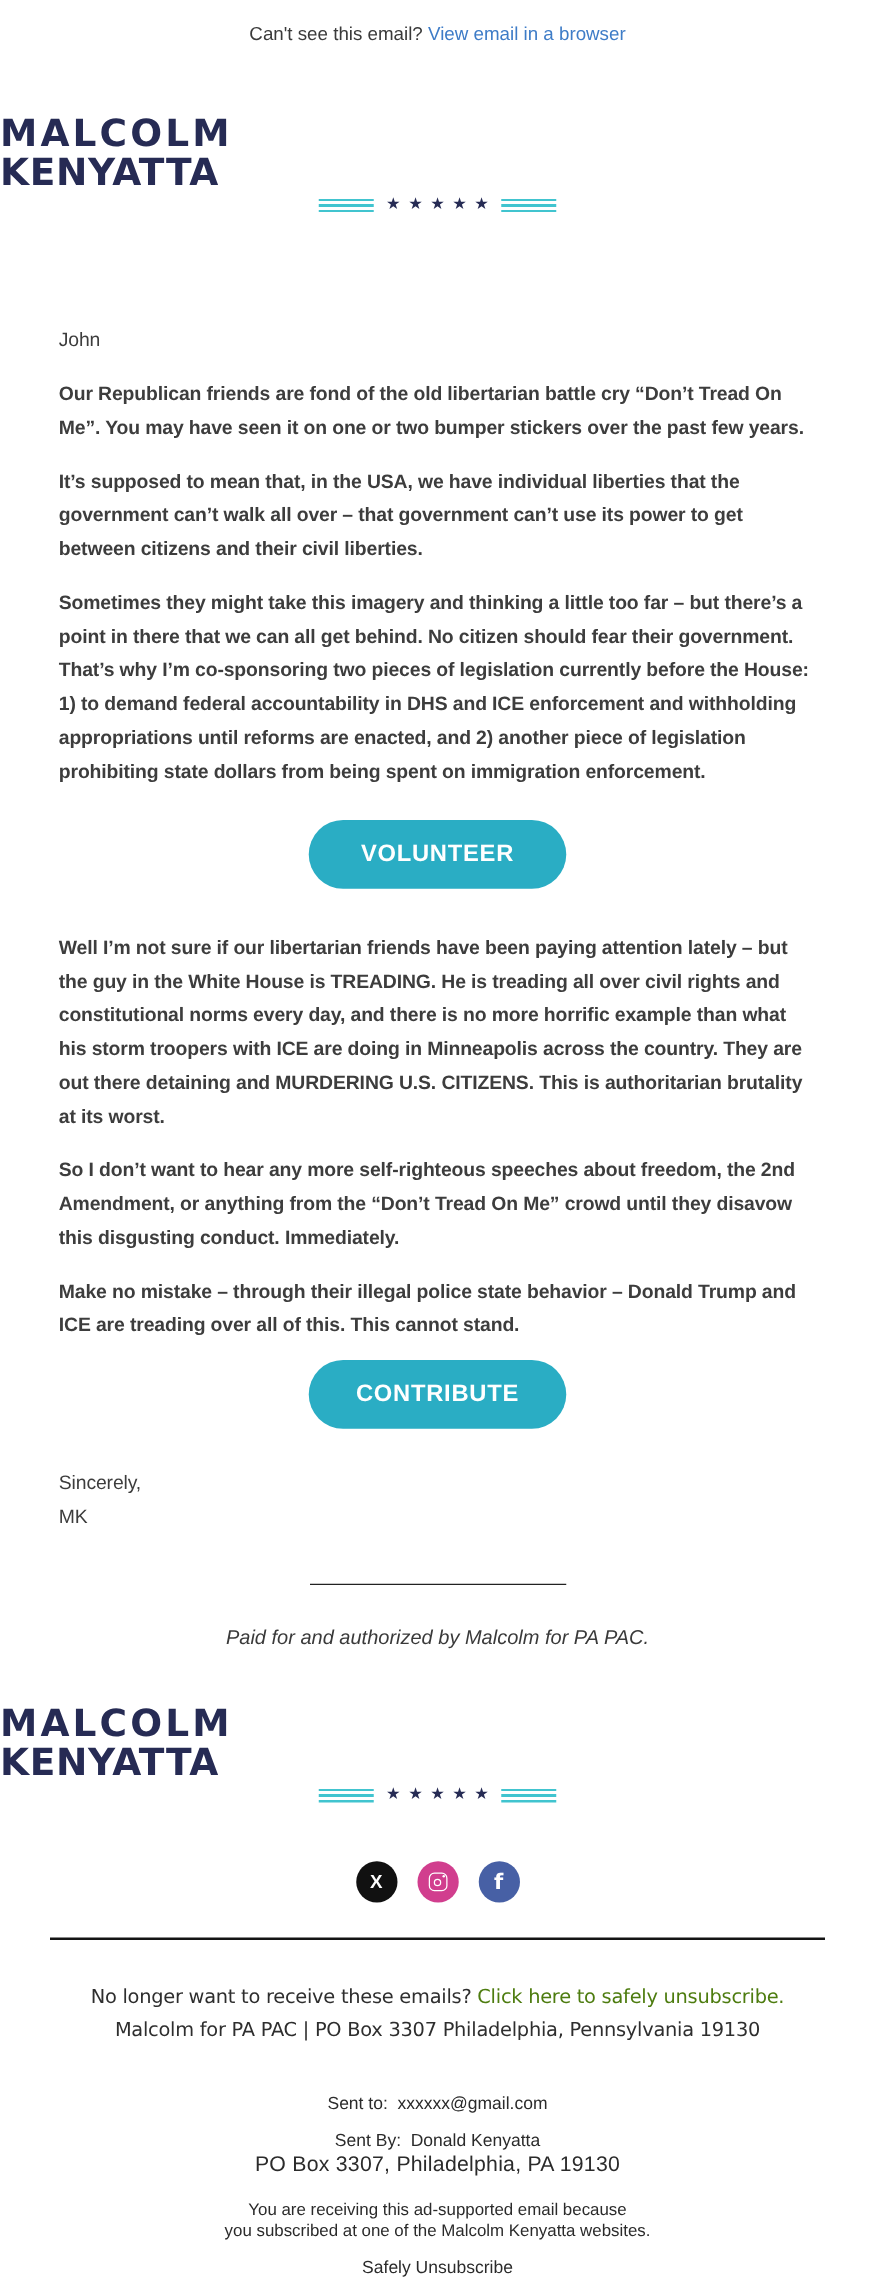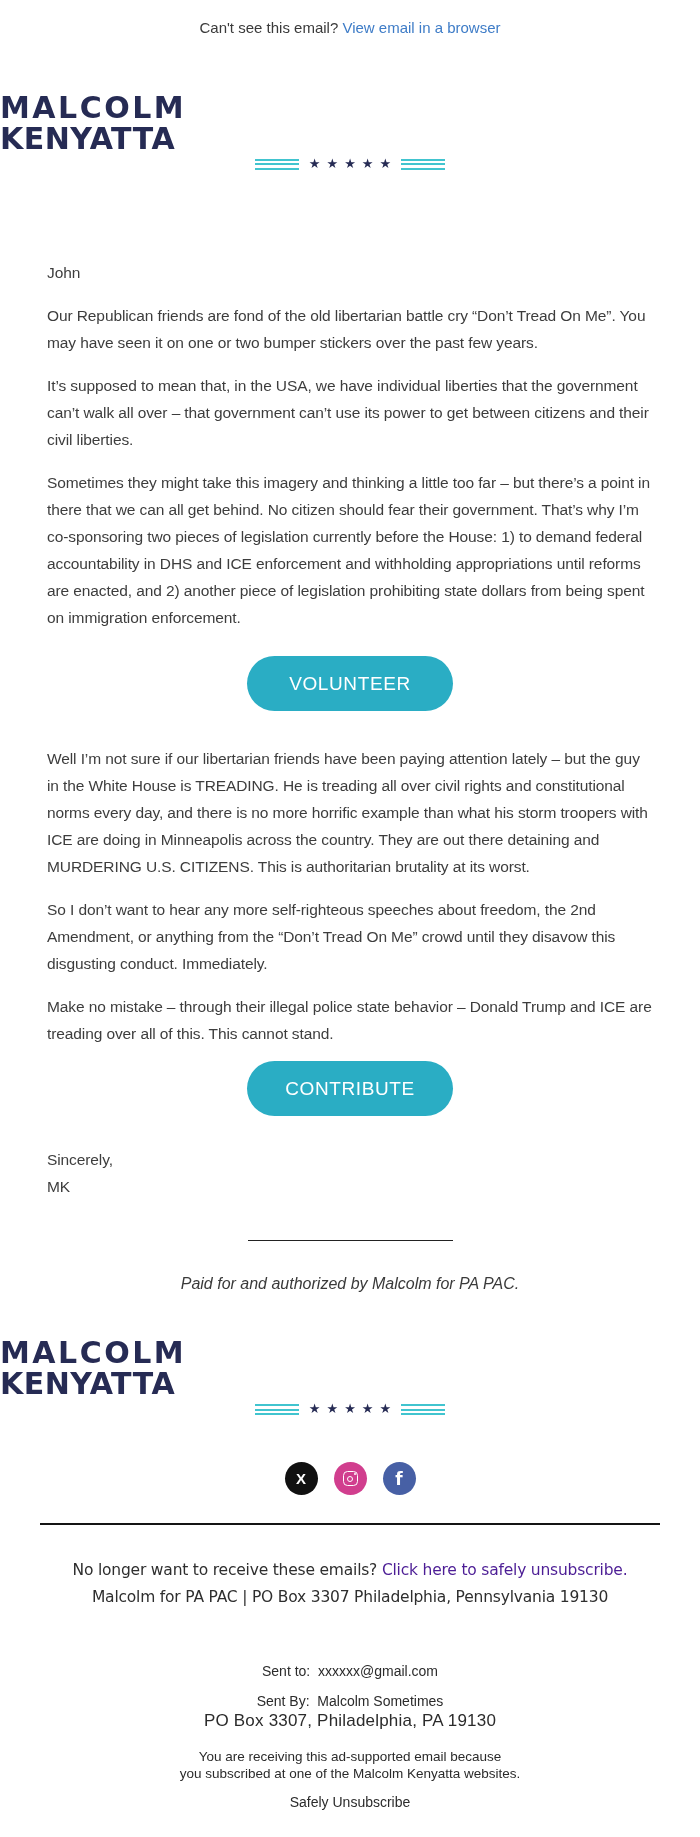--- a/index.html
+++ b/index.html
@@ -23,30 +23,30 @@
   .logo .bottom { display:flex; align-items:center; justify-content:center; margin-top:3px; height:14px; }
   .stripes {
     width:44px; height:11px; display:inline-block;
     background:repeating-linear-gradient(to bottom,#41c4cf 0 2px,transparent 2px 4.5px);
   }
   .stars { font-size:13px; letter-spacing:6px; color:#262b54; padding:0 4px 0 10px; line-height:14px; }
 
   
   .letter { padding:0 47px; font-size:15.5px; line-height:27px; letter-spacing:-0.1px; }
   .salutation { margin-top:88px; }
-  .letter p { margin-top:16px; }
+  .letter p { margin-top:16px;font-weight:bold; }
   .p4 { margin-top:34px !important; }
 
   .btn-wrap { text-align:center; }
   .btn-wrap.volunteer { margin-top:25px; }
   .btn-wrap.contribute { margin-top:14px; }
   .btn {
     display:flex; align-items:center; justify-content:center;
     width:206px; height:55px; margin:0 auto; border-radius:28px;
-    background:#2aadc4; color:#ffffff; font-weight:normal; font-size:19px;
+    background:#2aadc4; color:#ffffff; font-weight:bold; font-size:19px;
     letter-spacing:0.6px; text-decoration:none; cursor:pointer;
     font-family:"Liberation Sans", sans-serif;
   }
 
   .closing { margin-top:30px; }
   .closing div { line-height:27px; }
 
   .sig-divider { width:205px; margin:40px auto 0 auto; border-top:1px solid #222; }
 
   .paidfor { margin-top:34px; text-align:center; font-style:italic; font-size:16px; color:#3a3a3a; }
@@ -62,24 +62,24 @@
   .sc.fb { background:#4760a5; font-weight:bold; font-size:17px; font-family:"DejaVu Sans", sans-serif; }
   .ig-box { width:15px; height:15px; border:1.6px solid #fff; border-radius:4.5px; position:relative; display:block; }
   .ig-lens { position:absolute; left:50%; top:50%; width:6px; height:6px; border:1.6px solid #fff; border-radius:50%; transform:translate(-50%,-50%); }
   .ig-dot { position:absolute; right:1px; top:1px; width:2px; height:2px; background:#fff; border-radius:50%; }
 
   .rule { margin:28px 40px 0 40px; border-top:2px solid #141414; }
 
   
   .footer { margin-top:32px; text-align:center; font-family:"DejaVu Sans", sans-serif;
     font-size:15.5px; line-height:27px; color:#2e2e2e; letter-spacing:-0.2px; }
-  .footer a { color:#4c1d95; text-decoration:none; cursor:pointer; }
+  .footer a { color:#4d7c0f; text-decoration:none; cursor:pointer; }
 
   .delivery { text-align:center; color:#2b2b2b; font-family:"Liberation Sans", sans-serif; }
-  .sent-to { margin-top:52px; font-size:14px; }
+  .sent-to { margin-top:36px; font-size:14px; }
   .sent-by { margin-top:13px; font-size:14px; line-height:18px; }
   .sender-address { font-size:17px; line-height:22px; letter-spacing:0.2px; }
   .reason { margin-top:17px; font-size:13.5px; line-height:16.5px; }
   .safely { margin-top:12px; font-size:14px; }
   .safely span { cursor:pointer; }
 </style>
 </head>
 <body>
 
 <div class="email">
@@ -163,21 +163,21 @@
     <div>Malcolm for PA PAC | PO Box 3307 Philadelphia, Pennsylvania 19130</div>
   </div>
 
   <div class="delivery">
     <div class="sent-to">
       <span>Sent to:</span>&nbsp;
       <span>xxxxxx@gmail.com</span>
     </div>
     <div class="sent-by">
       <span>Sent By:</span>&nbsp;
-      <span>Malcolm Sometimes</span>
+      <span>Donald Kenyatta</span>
     </div>
     <div class="sender-address">PO Box 3307, Philadelphia, PA 19130</div>
     <div class="reason">
       <div>You are receiving this ad-supported email because</div>
       <div>you subscribed at one of the Malcolm Kenyatta websites.</div>
     </div>
     <div class="safely">
       <span>Safely Unsubscribe</span>
     </div>
   </div>

